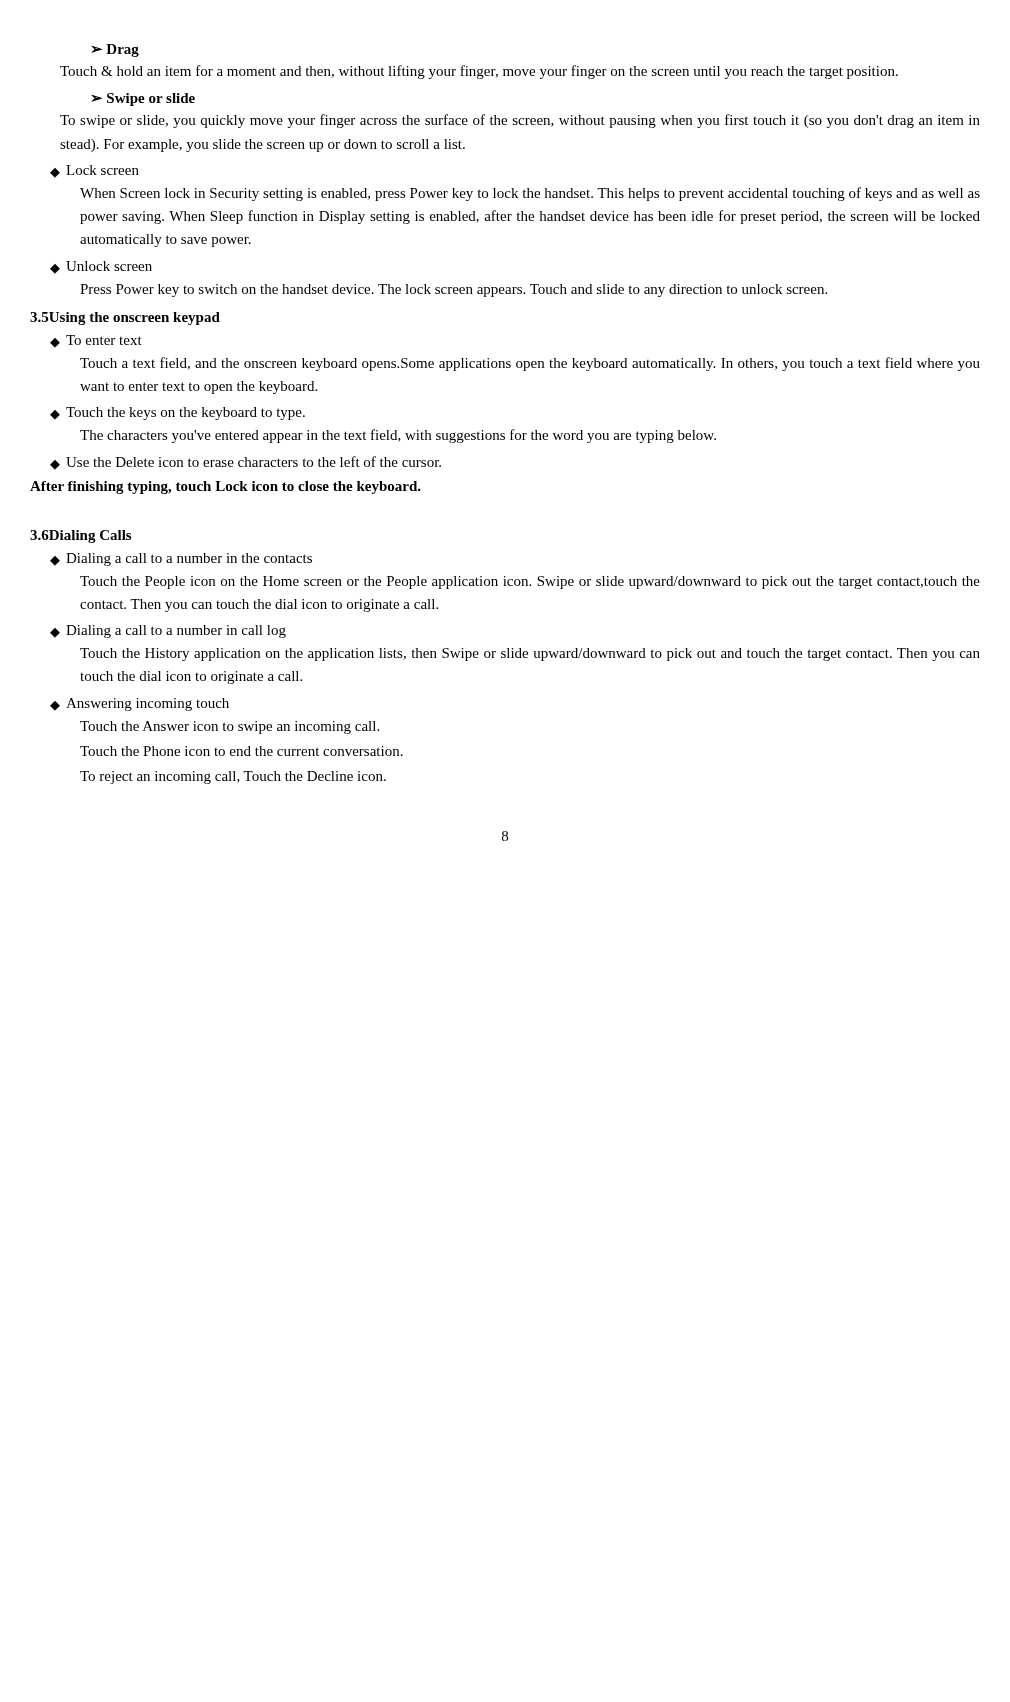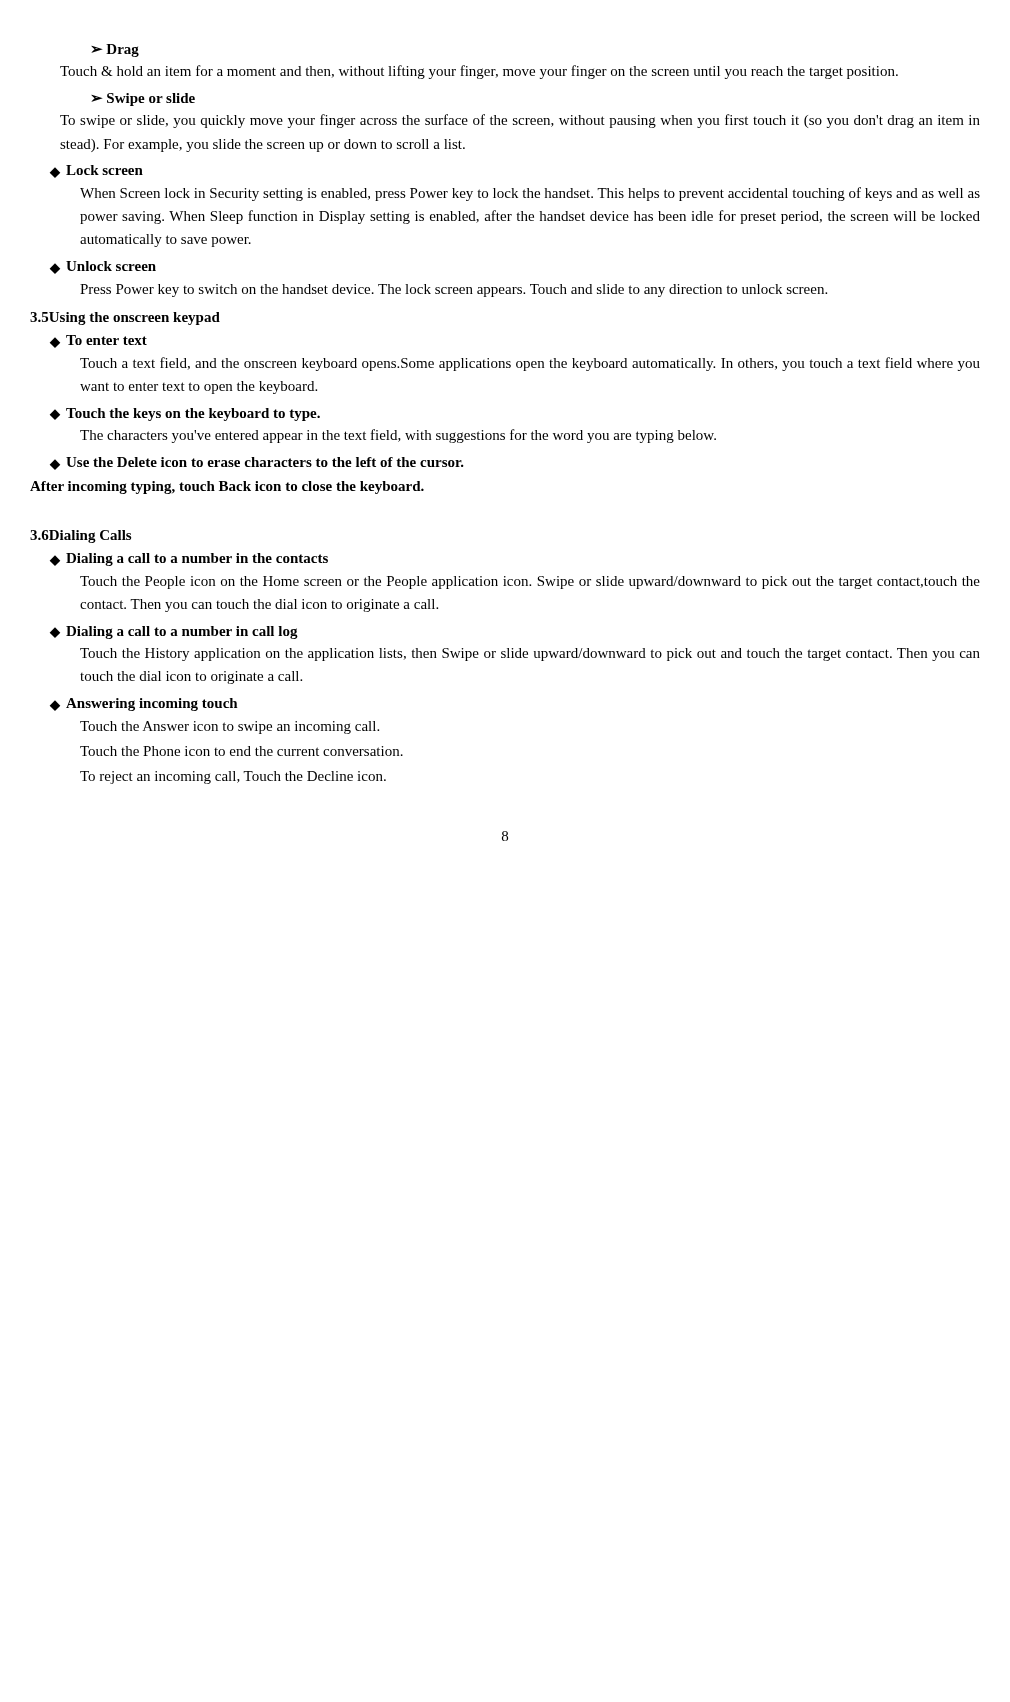--- a/index.html
+++ b/index.html
@@ -37,25 +37,25 @@
       line-height: 1.55;
       margin-bottom: 4px;
     }
     .indent1 {
       padding-left: 30px;
     }
     .indent2 {
       padding-left: 50px;
     }
     .bullet-heading {
-      font-weight: bold;
+      font-weight: normal;
       padding-left: 20px;
       margin-bottom: 2px;
       display: flex;
-      align-items: center;
+      align-items: flex-start;
       gap: 6px;
     }
     .bullet-heading::before {
       content: "◆";
       font-size: 13px;
       margin-top: 2px;
       flex-shrink: 0;
     }
     .bullet-body {
       padding-left: 50px;
@@ -131,21 +131,21 @@
     <div class="bullet-body">The characters you've entered appear in the text field, with suggestions for the word you are typing below.</div>
   </div>
 
   <div class="section mt4">
     <div class="bullet-heading">
       <span>Use the Delete icon to erase characters to the left of the cursor.</span>
     </div>
   </div>
 
   <div class="section mt2">
-    <div class="bold-line">After incoming typing, touch Back icon to close the keyboard.</div>
+    <div class="bold-line">After finishing typing, touch Lock icon to close the keyboard.</div>
   </div>
 
   <div class="spacer"></div>
 
   <div class="section mt4">
     <div class="section-heading">3.6Dialing Calls</div>
   </div>
 
   <div class="section mt4">
     <div class="bullet-heading">

